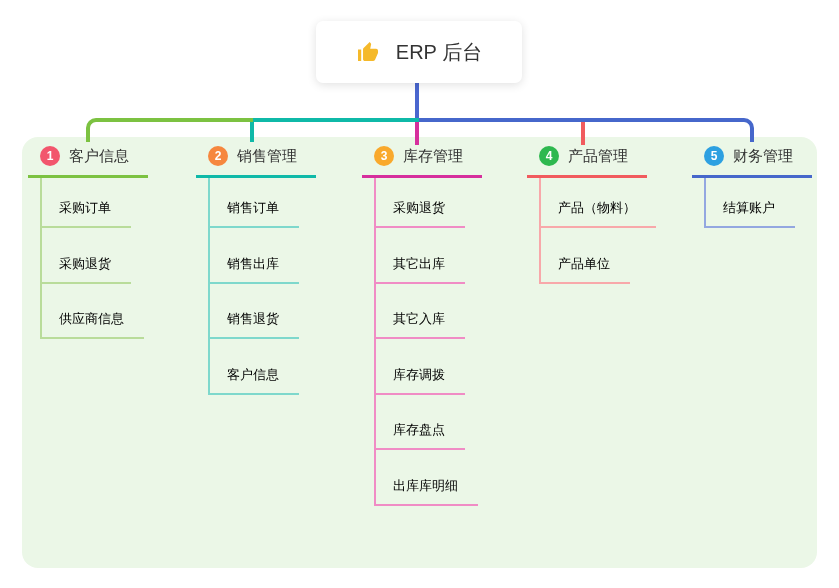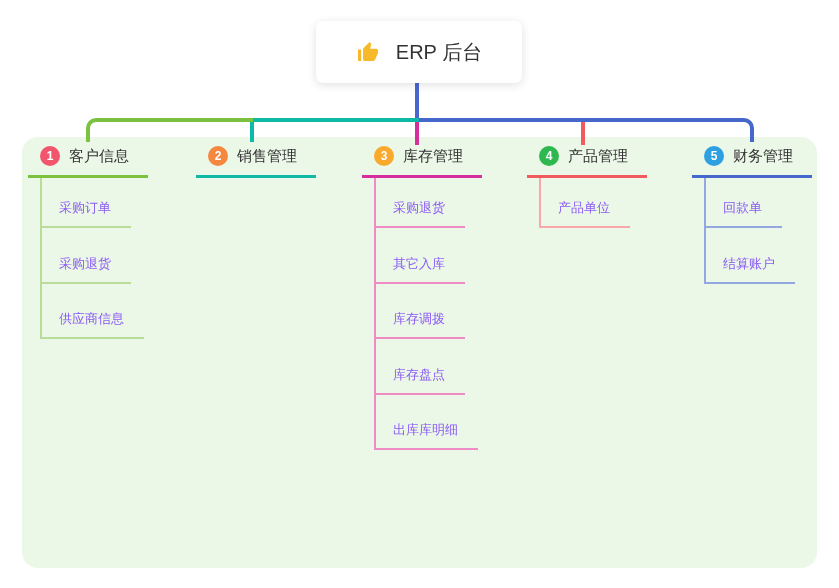--- a/index.html
+++ b/index.html
@@ -67,21 +67,21 @@
     flex: 0 0 auto;
   }
   ul.items { list-style: none; margin-left: 12px; }
   ul.items li {
     display: flex; align-items: flex-end;
     height: 55.5px;
     border-left: 2px solid var(--light, #ccc);
   }
   ul.items li:first-child { height: 50px; }
   ul.items li span {
-    font-size: 13px; color: #8b5cf6; white-space: nowrap;
+    font-size: 13px; color: #000000; white-space: nowrap;
     border-bottom: 2px solid var(--light, #ccc);
     padding: 0 20px 9px 17px;
   }
 </style>
 </head>
 <body>
 
 <div class="stage">
 
   <div class="root-card">
@@ -116,29 +116,46 @@
         <li>
           <span>供应商信息</span>
         </li>
       </ul>
     </div>
     <div class="column col-2">
       <div class="branch-title" style="border-bottom-color: rgb(15, 185, 168);">
         <span class="badge" style="background: rgb(246, 135, 62);">2</span>
         <span>销售管理</span>
       </div>
+      <ul class="items" style="--light: #7ed8cc;">
+        <li>
+          <span>销售订单</span>
+        </li>
+        <li>
+          <span>销售出库</span>
+        </li>
+        <li>
+          <span>销售退货</span>
+        </li>
+        <li>
+          <span>客户信息</span>
+        </li>
+      </ul>
     </div>
     <div class="column col-3">
       <div class="branch-title" style="border-bottom-color: rgb(214, 47, 157);">
         <span class="badge" style="background: rgb(249, 169, 44);">3</span>
         <span>库存管理</span>
       </div>
       <ul class="items" style="--light: #f08cc5;">
         <li>
           <span>采购退货</span>
+        </li>
+        <li>
+          <span>其它出库</span>
         </li>
         <li>
           <span>其它入库</span>
         </li>
         <li>
           <span>库存调拨</span>
         </li>
         <li>
           <span>库存盘点</span>
         </li>
@@ -147,31 +164,31 @@
         </li>
       </ul>
     </div>
     <div class="column col-4">
       <div class="branch-title" style="border-bottom-color: rgb(241, 91, 94);">
         <span class="badge" style="background: rgb(46, 184, 79);">4</span>
         <span>产品管理</span>
       </div>
       <ul class="items" style="--light: #f8a8aa;">
         <li>
+          <span>产品（物料）</span>
+        </li>
+        <li>
           <span>产品单位</span>
         </li>
       </ul>
     </div>
     <div class="column col-5">
       <div class="branch-title" style="border-bottom-color: rgb(70, 103, 203);">
         <span class="badge" style="background: rgb(45, 160, 225);">5</span>
         <span>财务管理</span>
       </div>
       <ul class="items" style="--light: #93a7e0;">
         <li>
-          <span>回款单</span>
-        </li>
-        <li>
           <span>结算账户</span>
         </li>
       </ul>
     </div>
   </div>
 
 </body></html>

